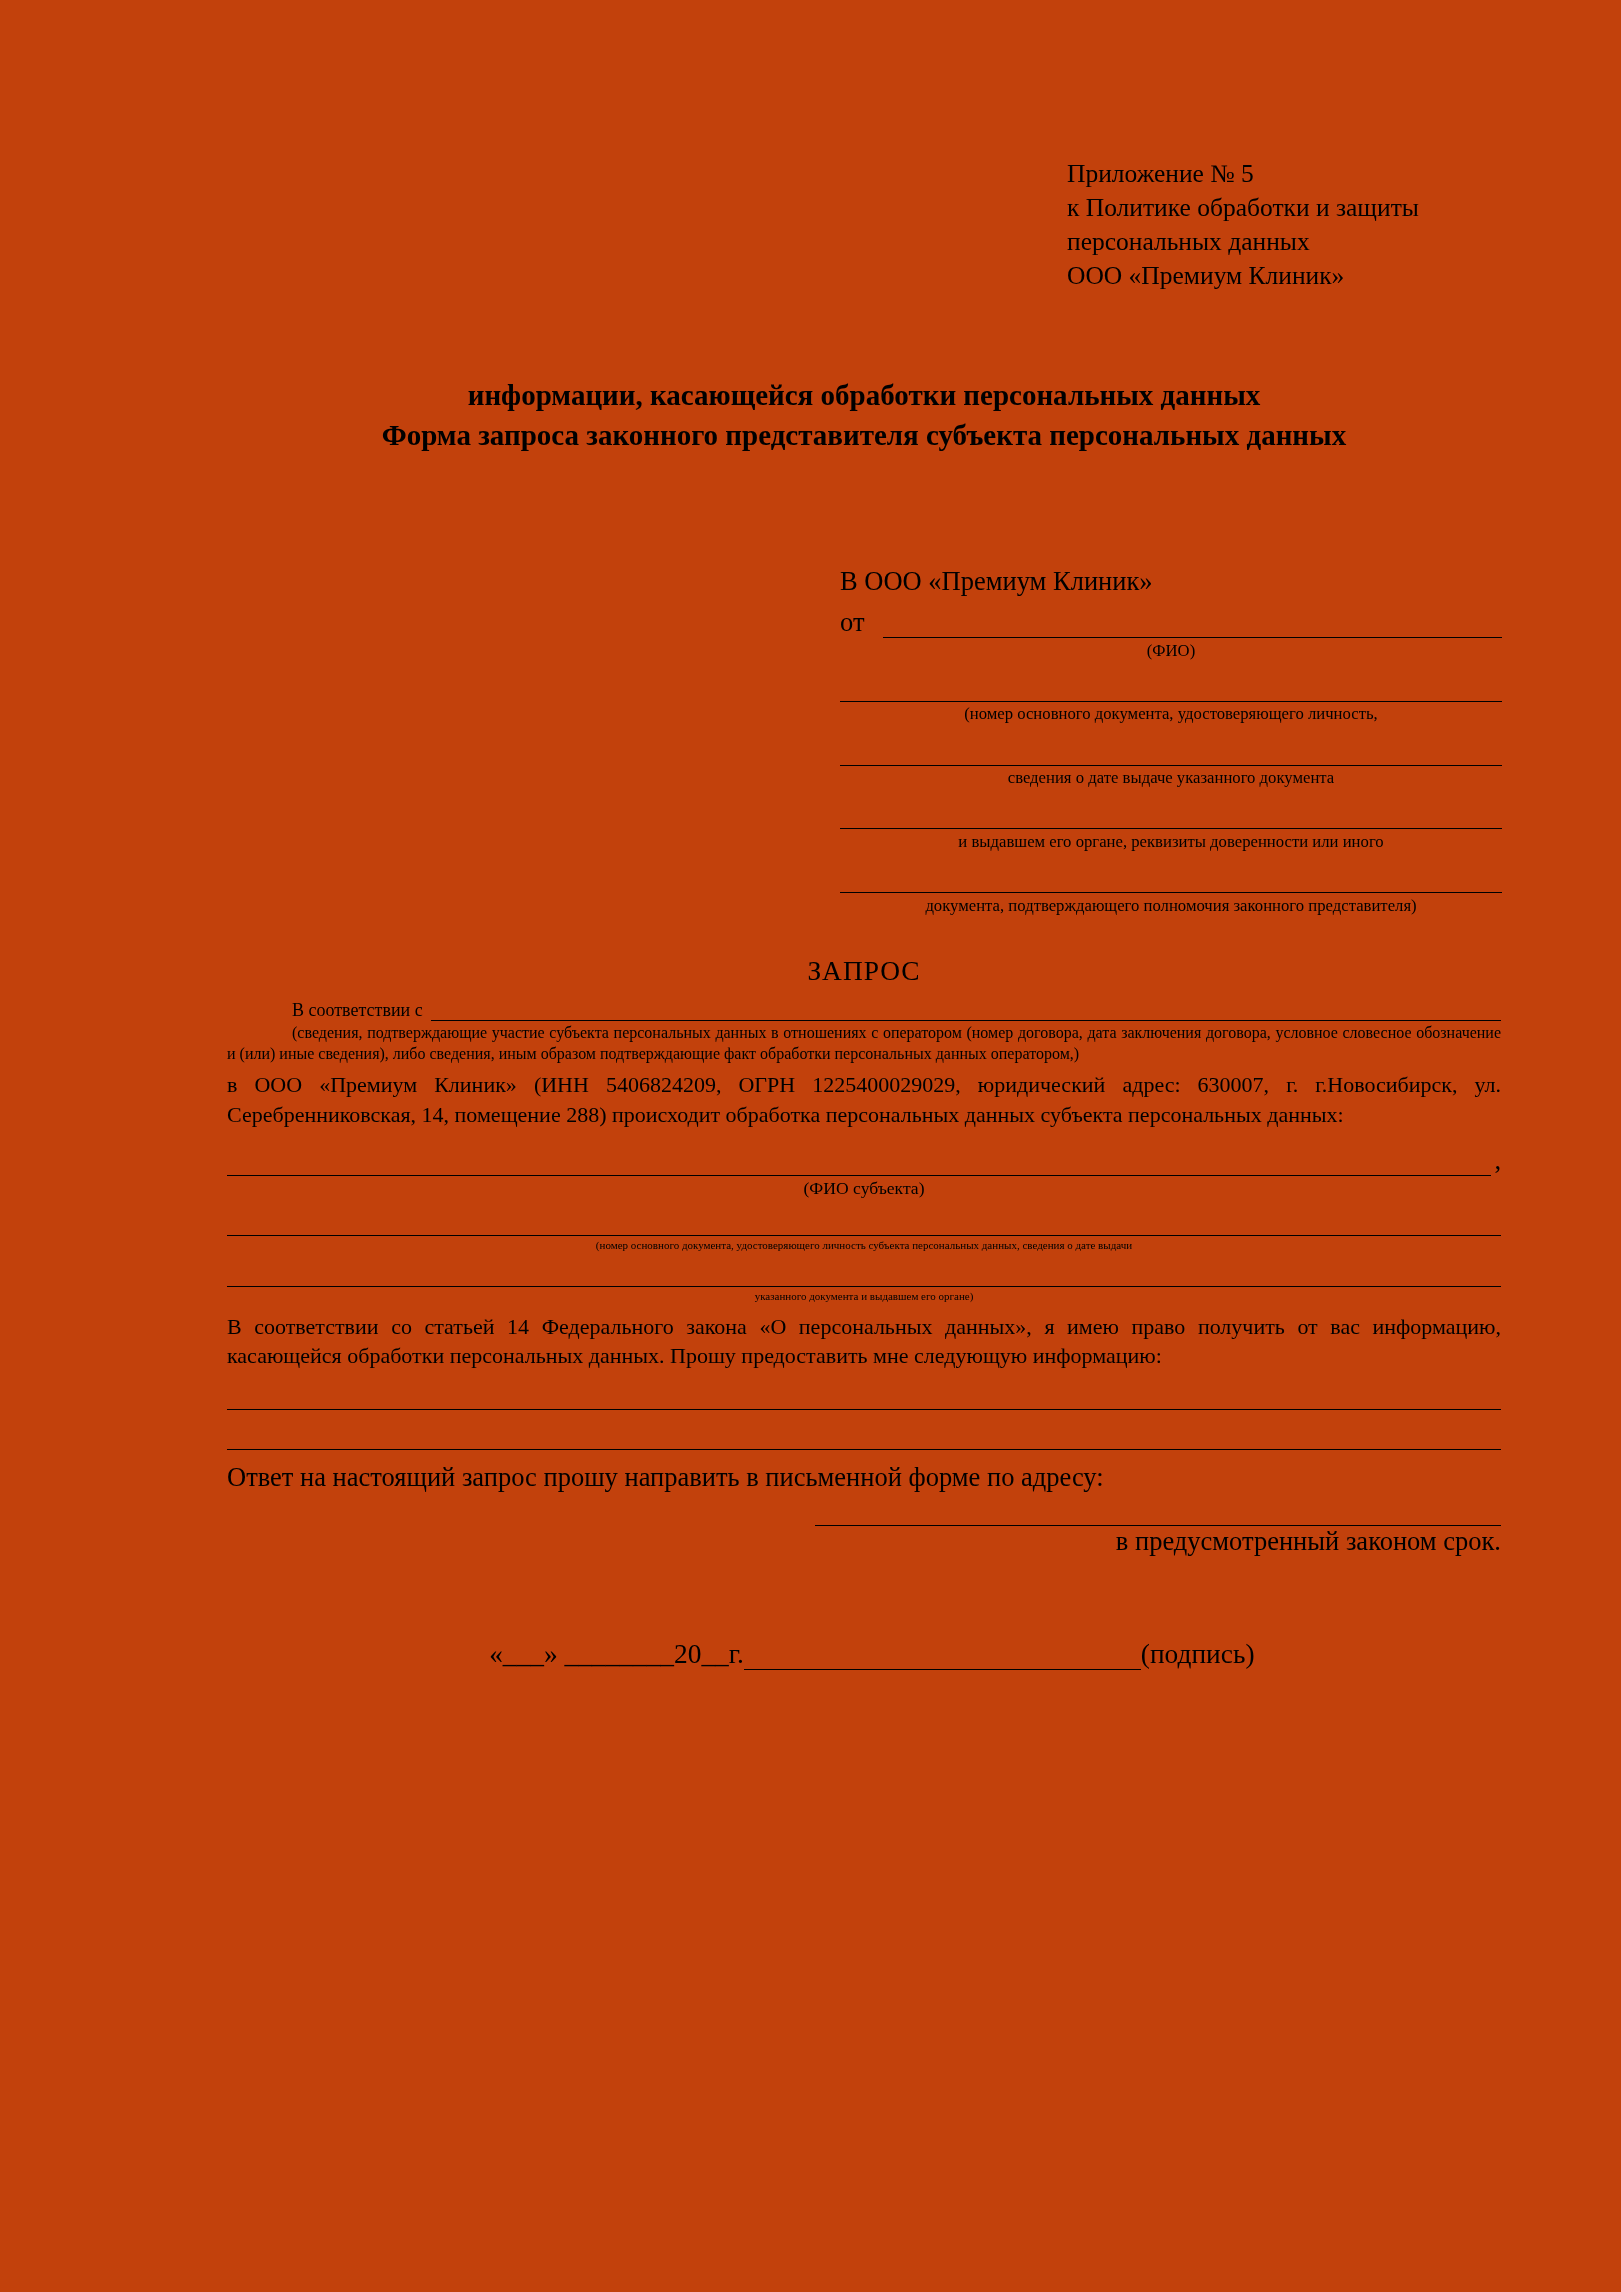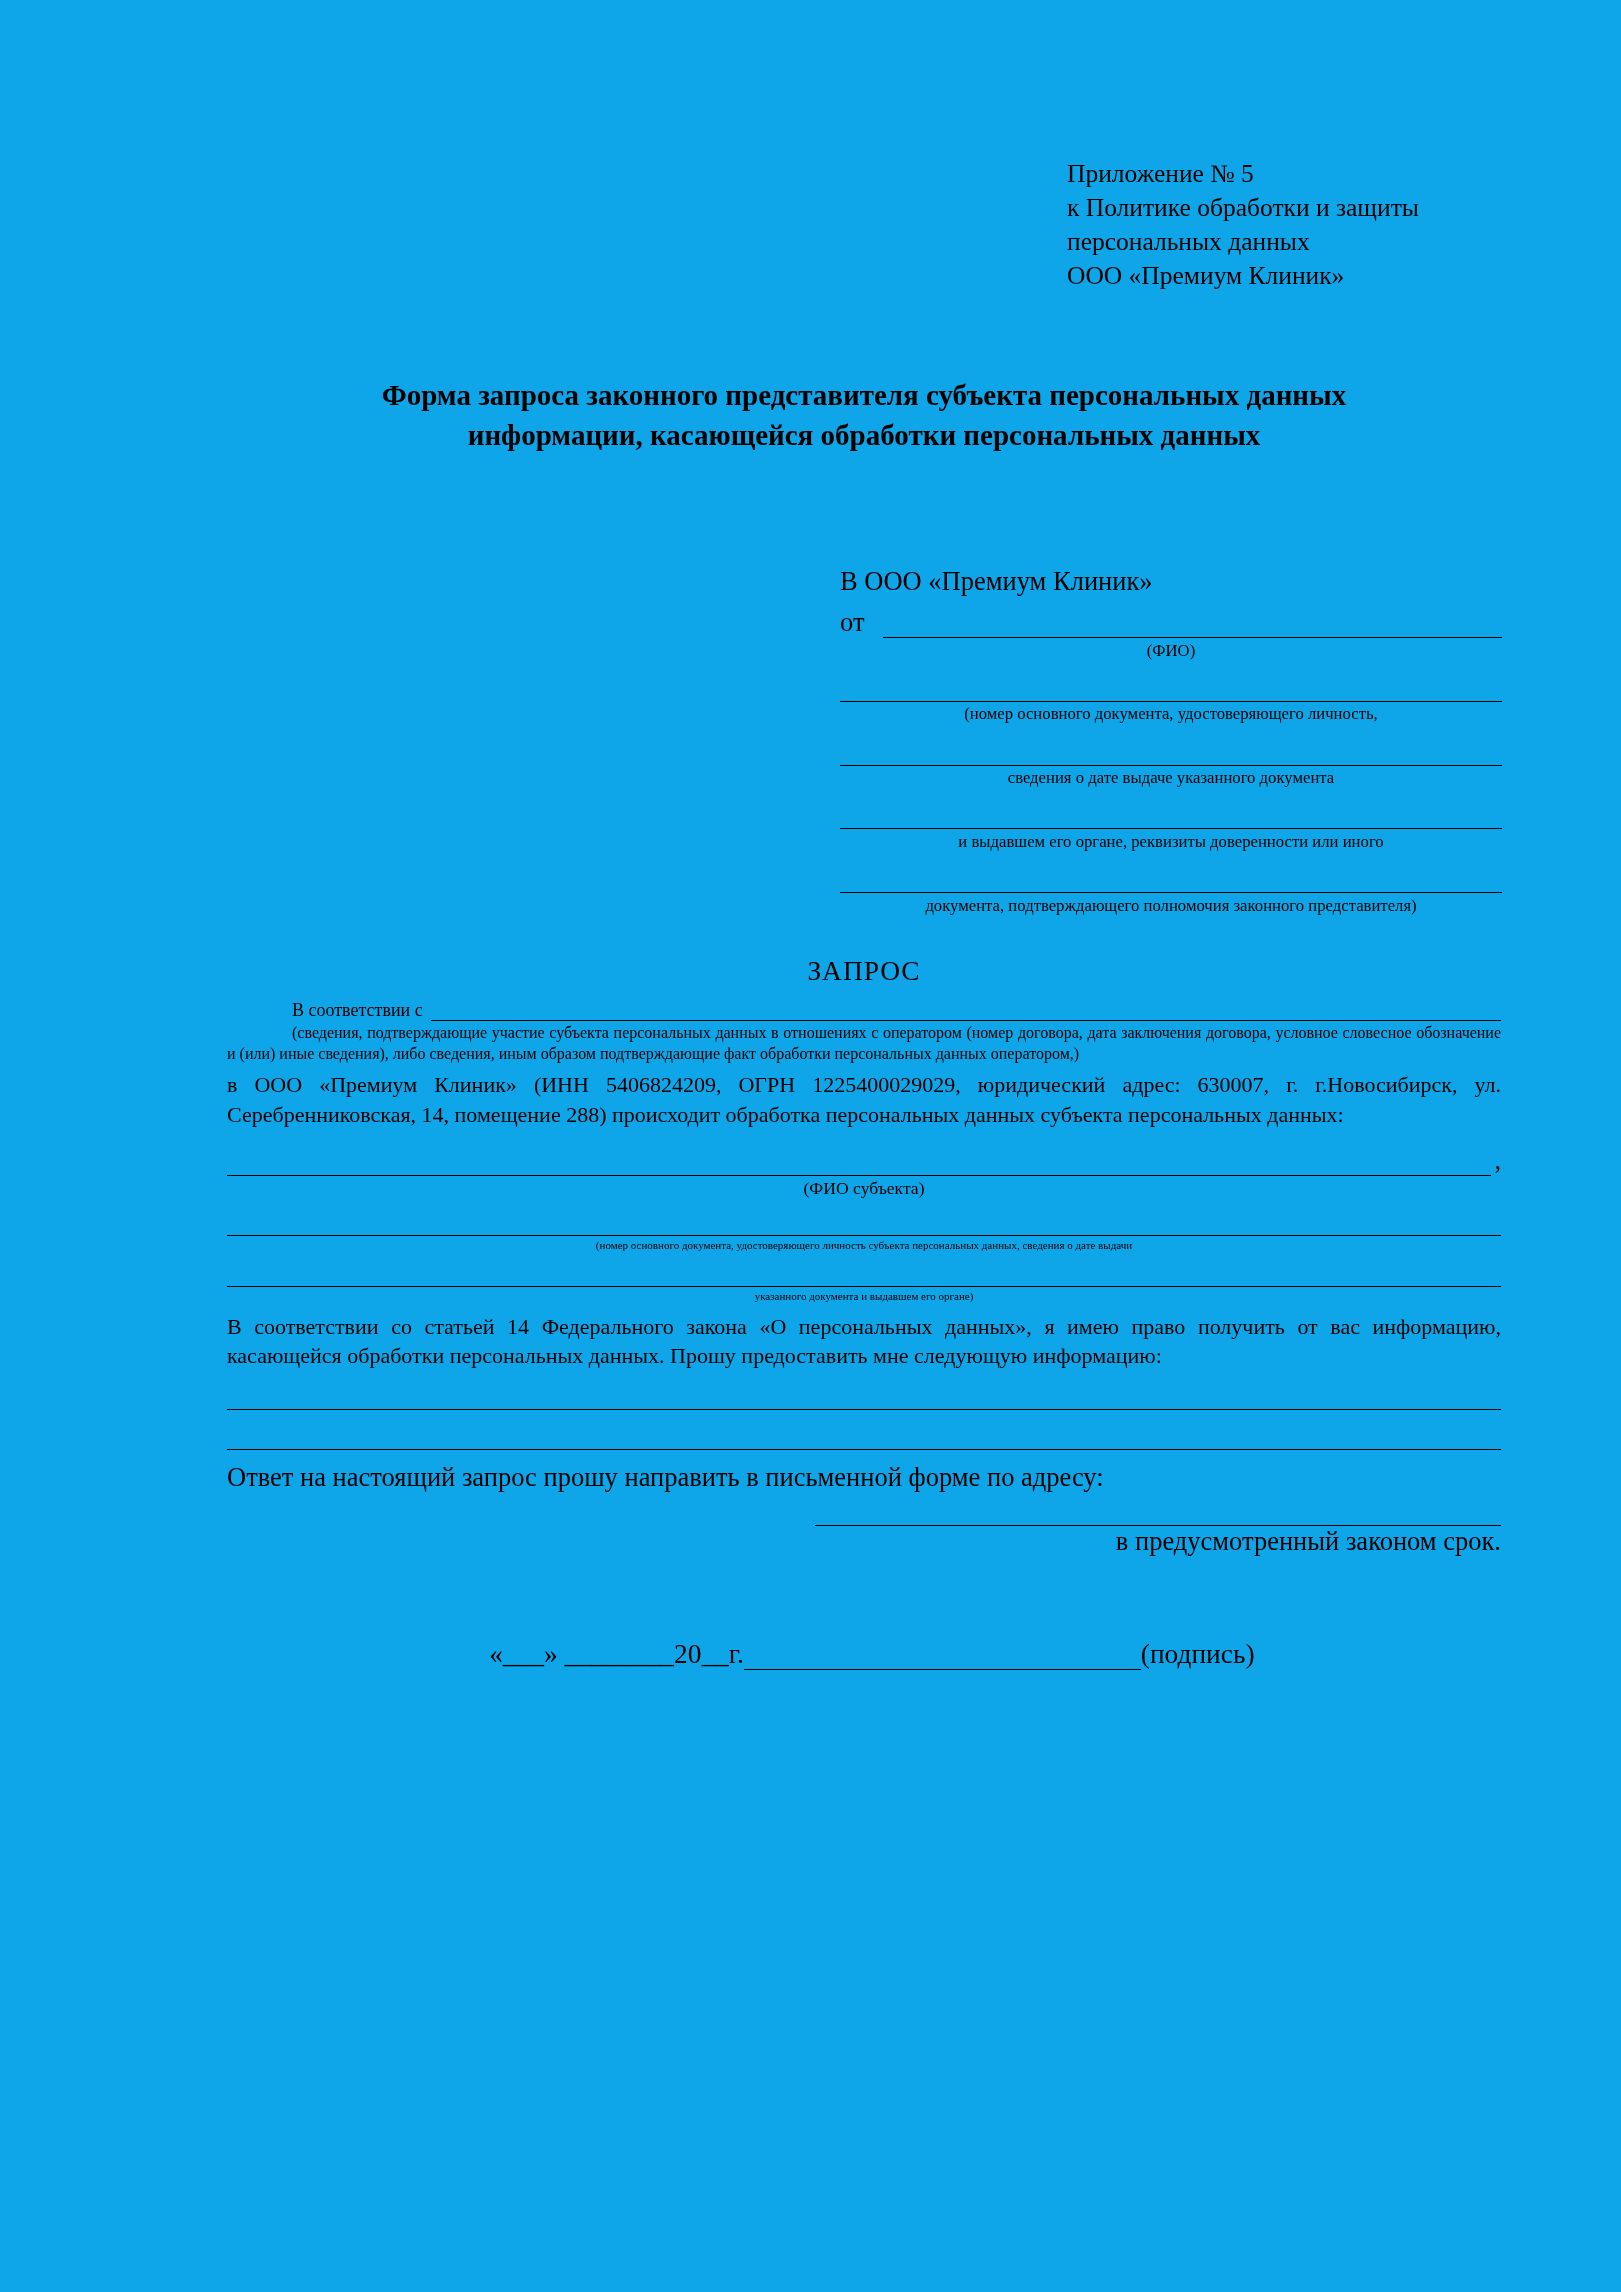--- a/index.html
+++ b/index.html
@@ -13,21 +13,21 @@
     font-family: "Liberation Serif", serif;
     color: #000000;
     position: relative;
     overflow: hidden;
   }
   .page {
     position: absolute;
     left: 0; top: 0;
     width: 1621px;
     height: 2293px;
-    background: #0ea5e9;
+    background: #c2410c;
   }
   .content {
     position: absolute;
     left: 227px;
     top: 157px;
     width: 1274px;
   }
 
   
   .header-block {
@@ -181,22 +181,22 @@
   <div class="content">
 
     <div class="header-block">
       <div>Приложение № 5</div>
       <div>к Политике обработки и защиты</div>
       <div>персональных данных</div>
       <div>ООО «Премиум Клиник»</div>
     </div>
 
     <div class="doc-title">
+      <div>информации, касающейся обработки персональных данных</div>
       <div>Форма запроса законного представителя субъекта персональных данных</div>
-      <div>информации, касающейся обработки персональных данных</div>
     </div>
 
     <div class="addressee">
       <div class="to-line">В ООО «Премиум Клиник»</div>
 
       <div class="from-row">
         <span class="lbl">от</span>
         <span class="fill"></span>
       </div>
       <div class="caption">(ФИО)</div>

